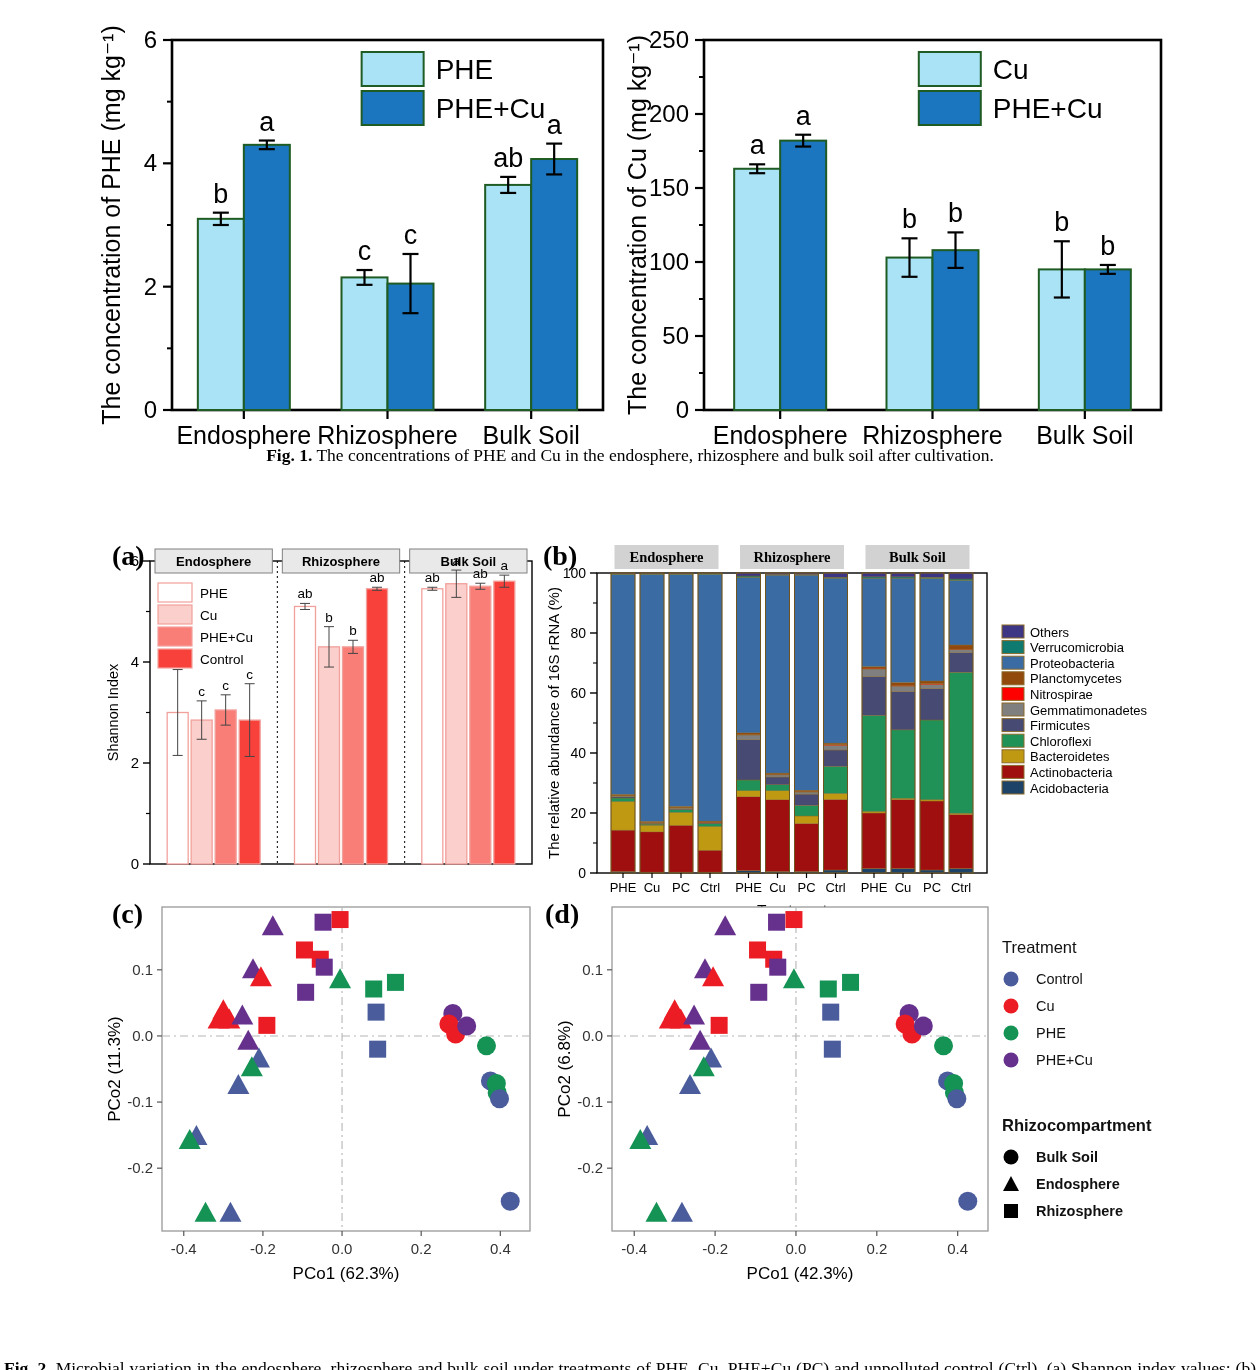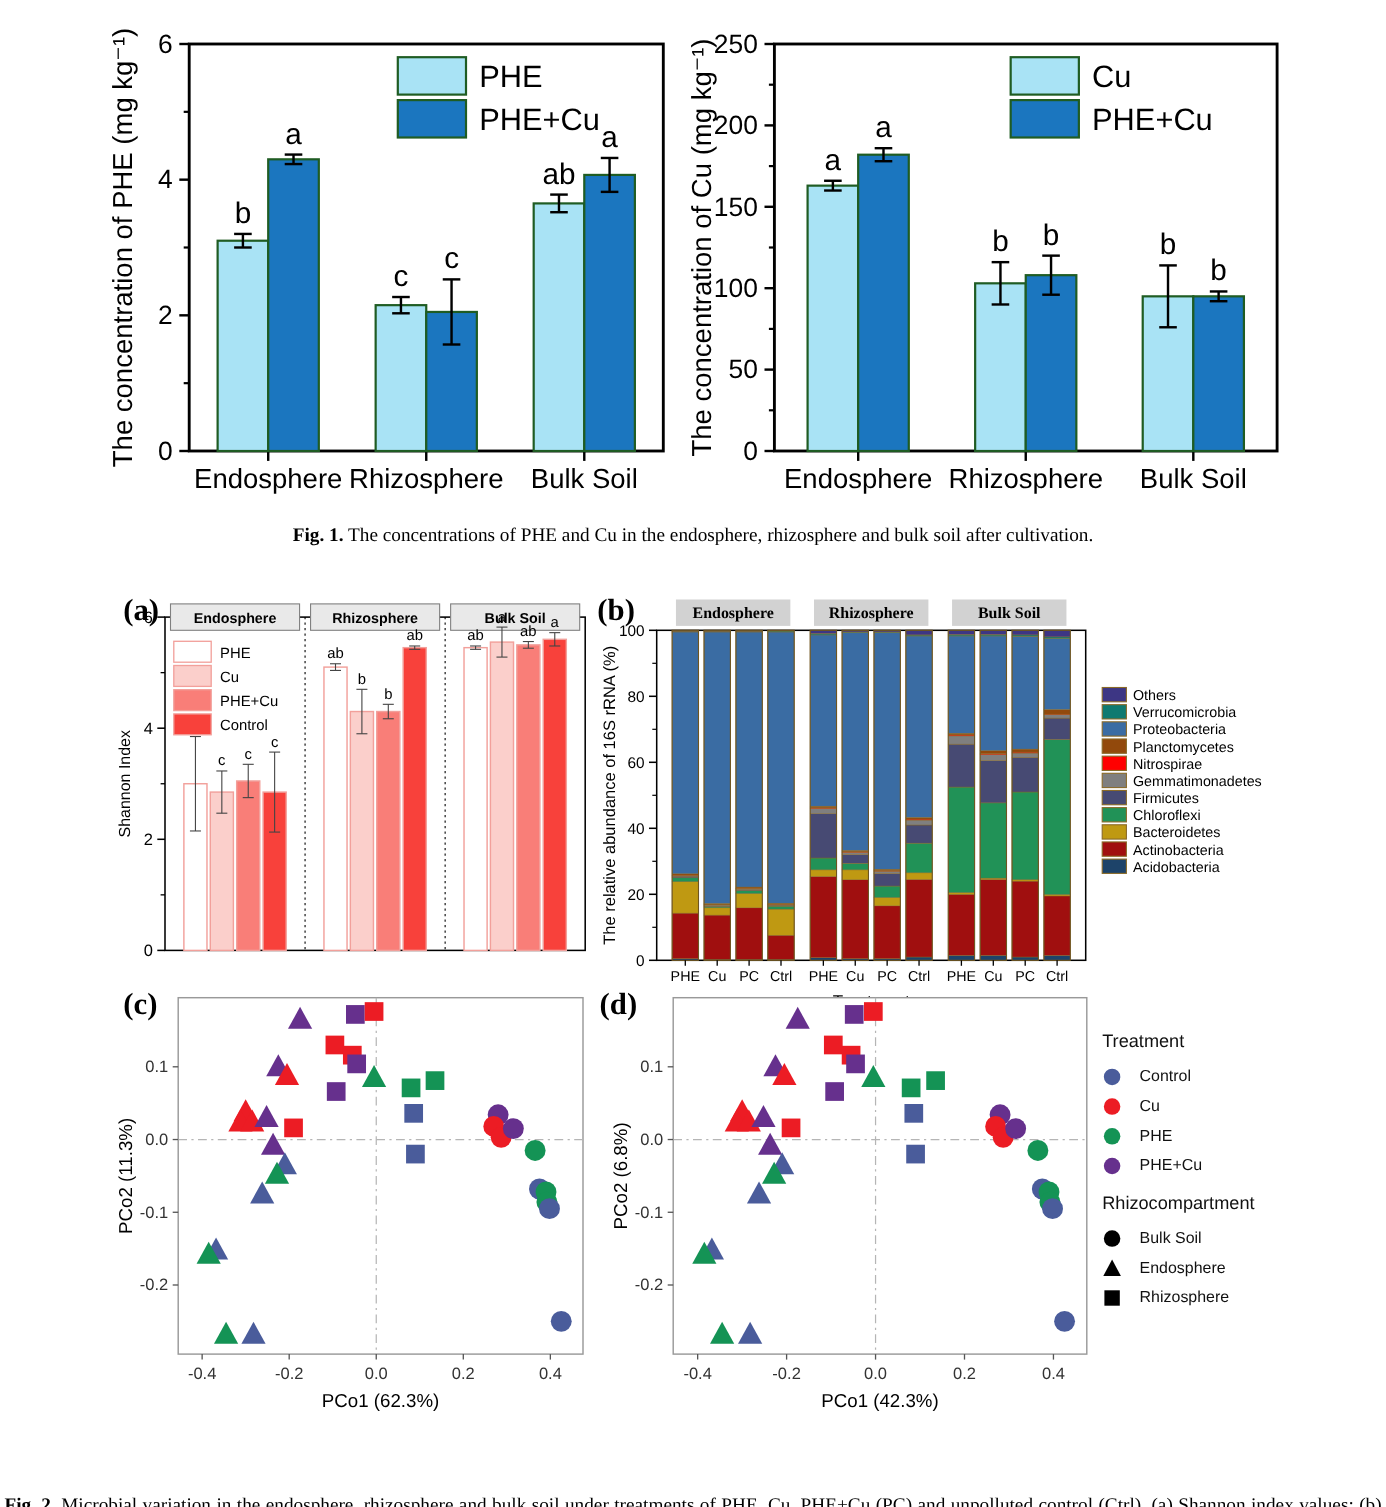--- a/index.html
+++ b/index.html
@@ -3,28 +3,28 @@
 <meta charset="utf-8">
 <style>
   html,body{margin:0;padding:0;background:#fff;}
   .page{position:relative;width:1260px;height:1370px;background:#fff;overflow:hidden;
         font-family:"Liberation Sans","DejaVu Sans",sans-serif;}
   svg.chart{position:absolute;overflow:visible;}
   .plabel{position:absolute;z-index:6;font-family:"Liberation Serif","DejaVu Serif",serif;
           font-weight:bold;font-size:28px;color:#000;}
   .caption{position:absolute;font-family:"Liberation Serif","DejaVu Serif",serif;
            font-size:17.5px;color:#000;}
-  .cap1{top:476px;left:0;width:100%;text-align:center;}
+  .cap1{top:445px;left:0;width:100%;text-align:center;}
   .cap2{top:1354px;left:4px;width:1252px;line-height:1.6;text-align:justify;}
   .capb{font-weight:bold;}
   #legend-d{position:absolute;left:1002px;top:938px;width:250px;z-index:5;}
   .lg-title{font-size:16.5px;color:#111;margin:0 0 13px 0;}
   .lg-row{display:flex;align-items:center;margin-bottom:9px;font-size:14.5px;color:#111;}
   .lg-row svg{margin-right:16px;flex:0 0 auto;}
-  .lg-sect{margin-top:16px;}
+  .lg-sect{margin-top:47px;font-weight:bold;}
 </style>
 </head>
 <body>
 
 <div class="page">
 
   <svg id="fig1_phe" class="chart" style="left:88px;top:10px" width="525" height="450">
       <rect x="84" y="30" width="431" height="370" fill="none" stroke="#000" stroke-width="2.6"></rect>
       <line x1="75" y1="400" x2="84" y2="400" stroke="#000" stroke-width="2.2"></line>
       <text x="69" y="408" font-size="24" text-anchor="end" fill="#000" font-family="&quot;Liberation Sans&quot;,&quot;DejaVu Sans&quot;,sans-serif">0</text>

